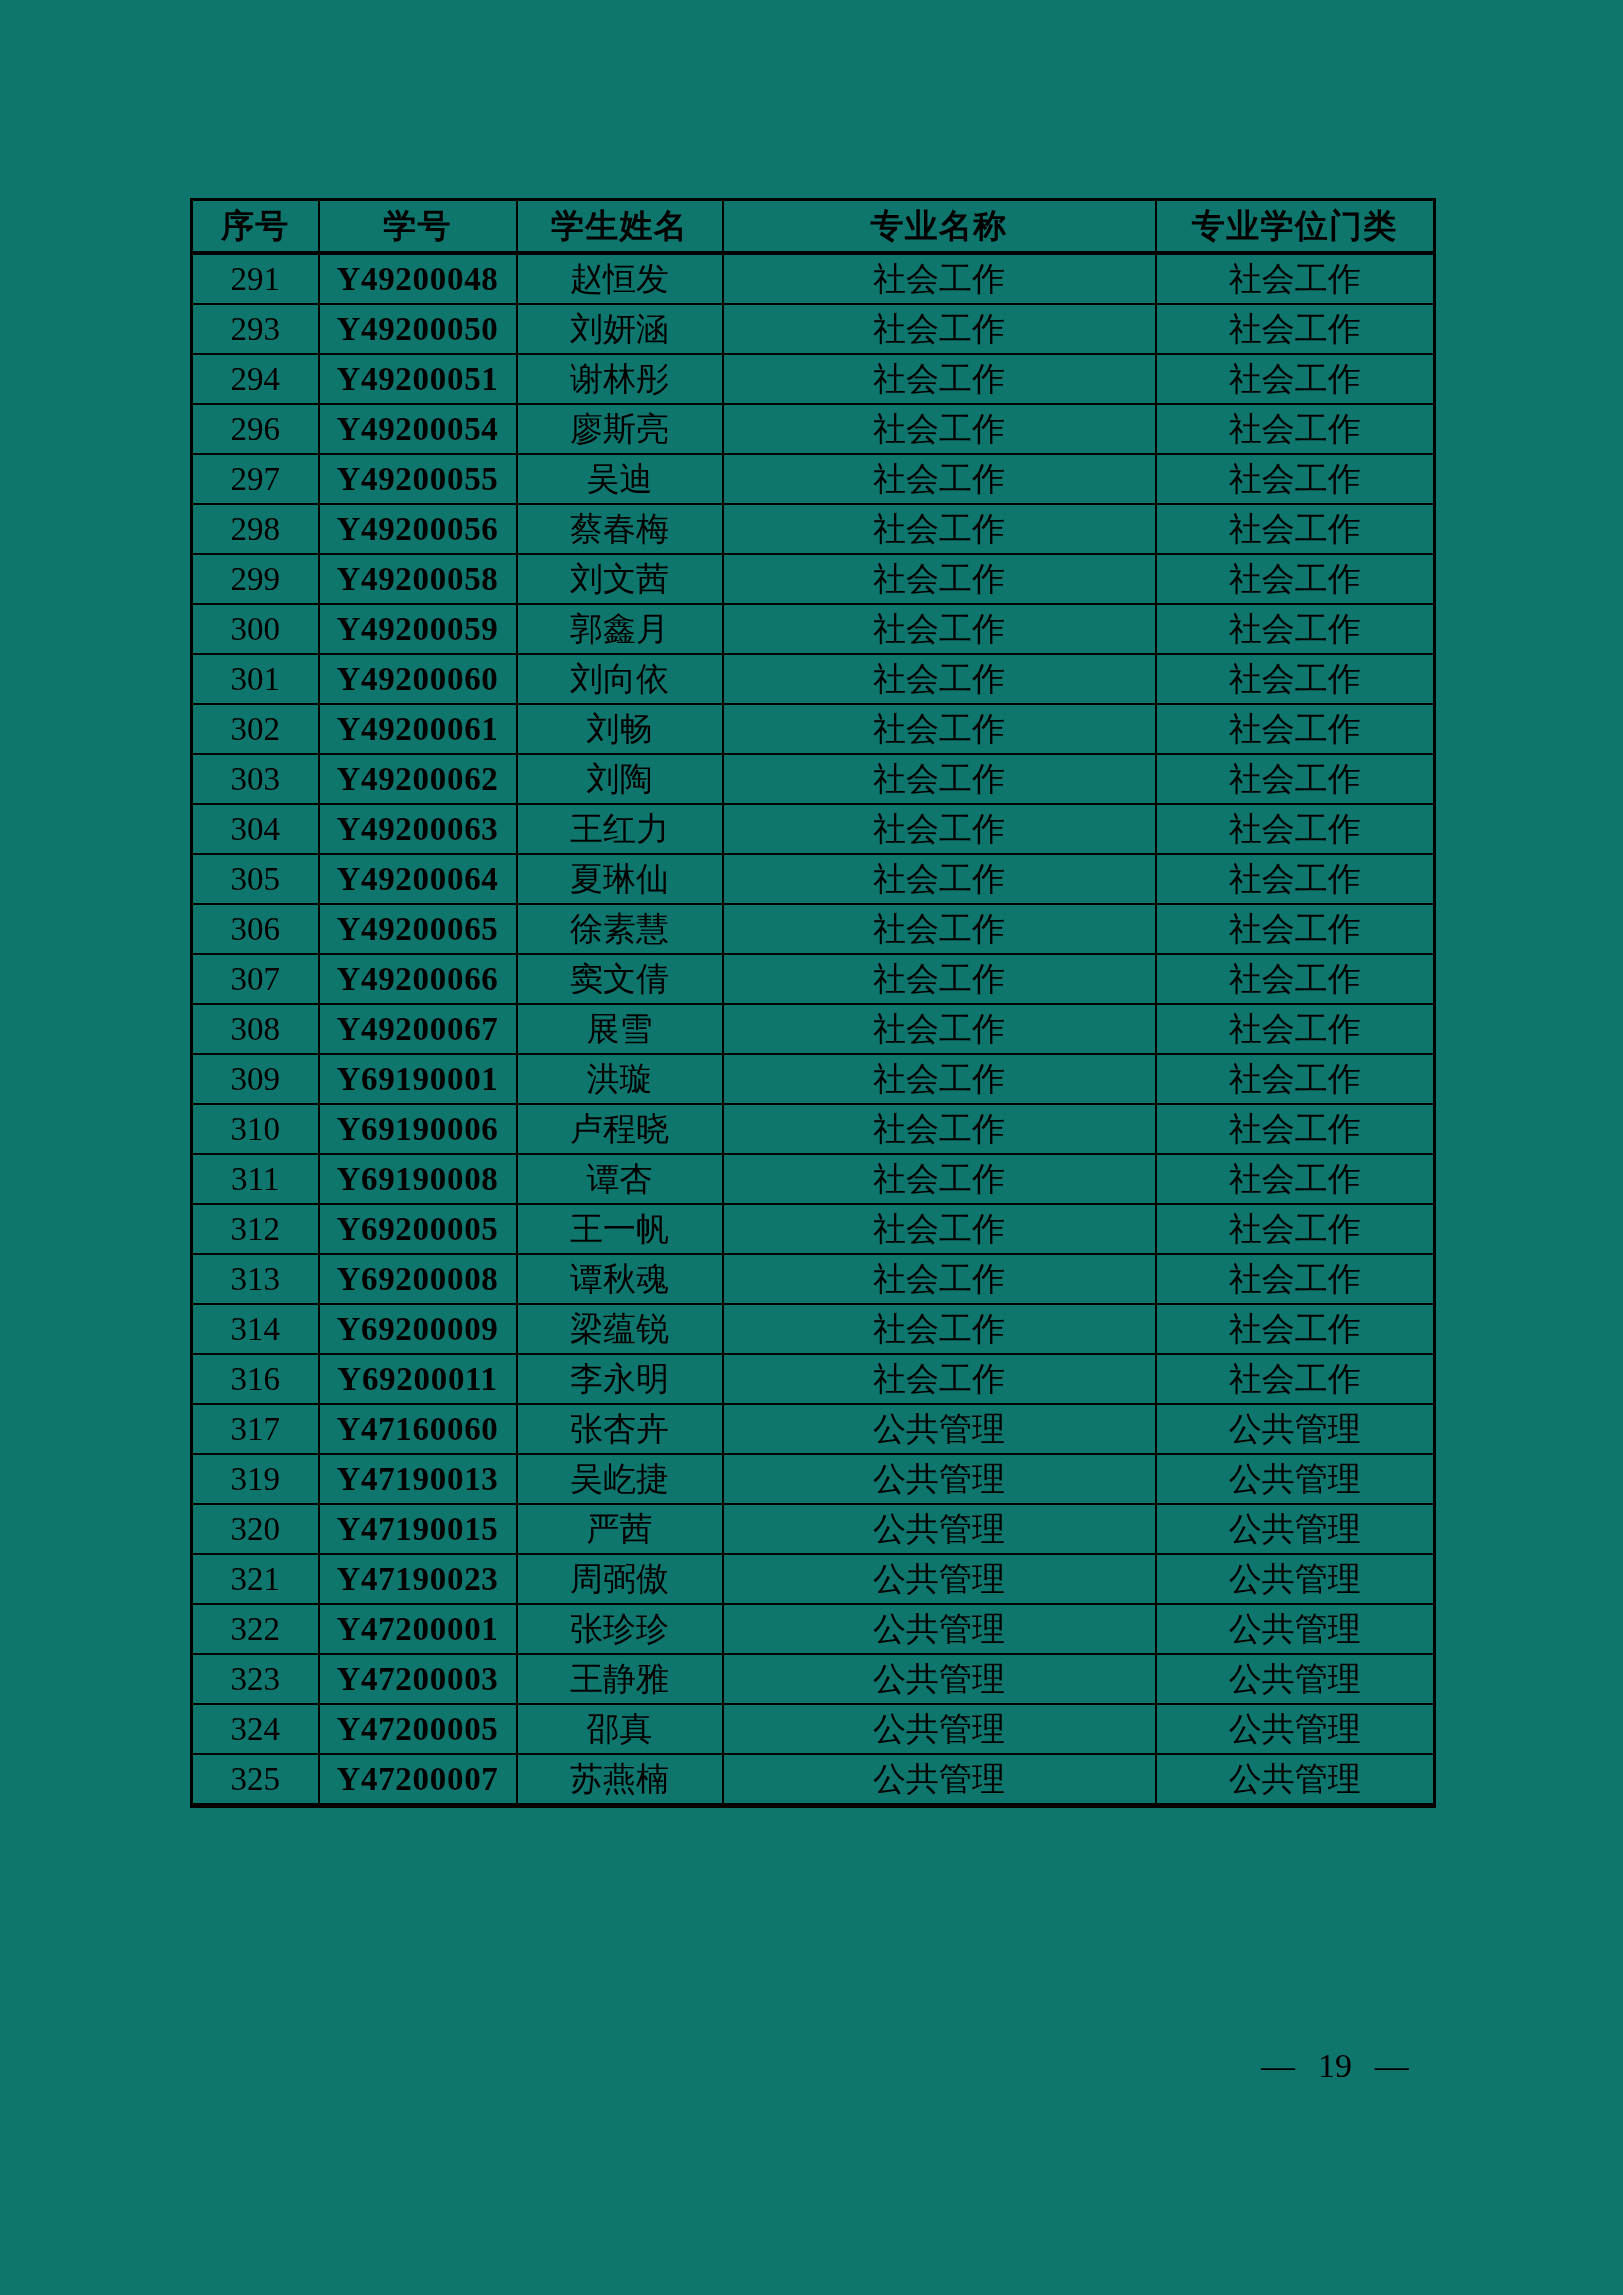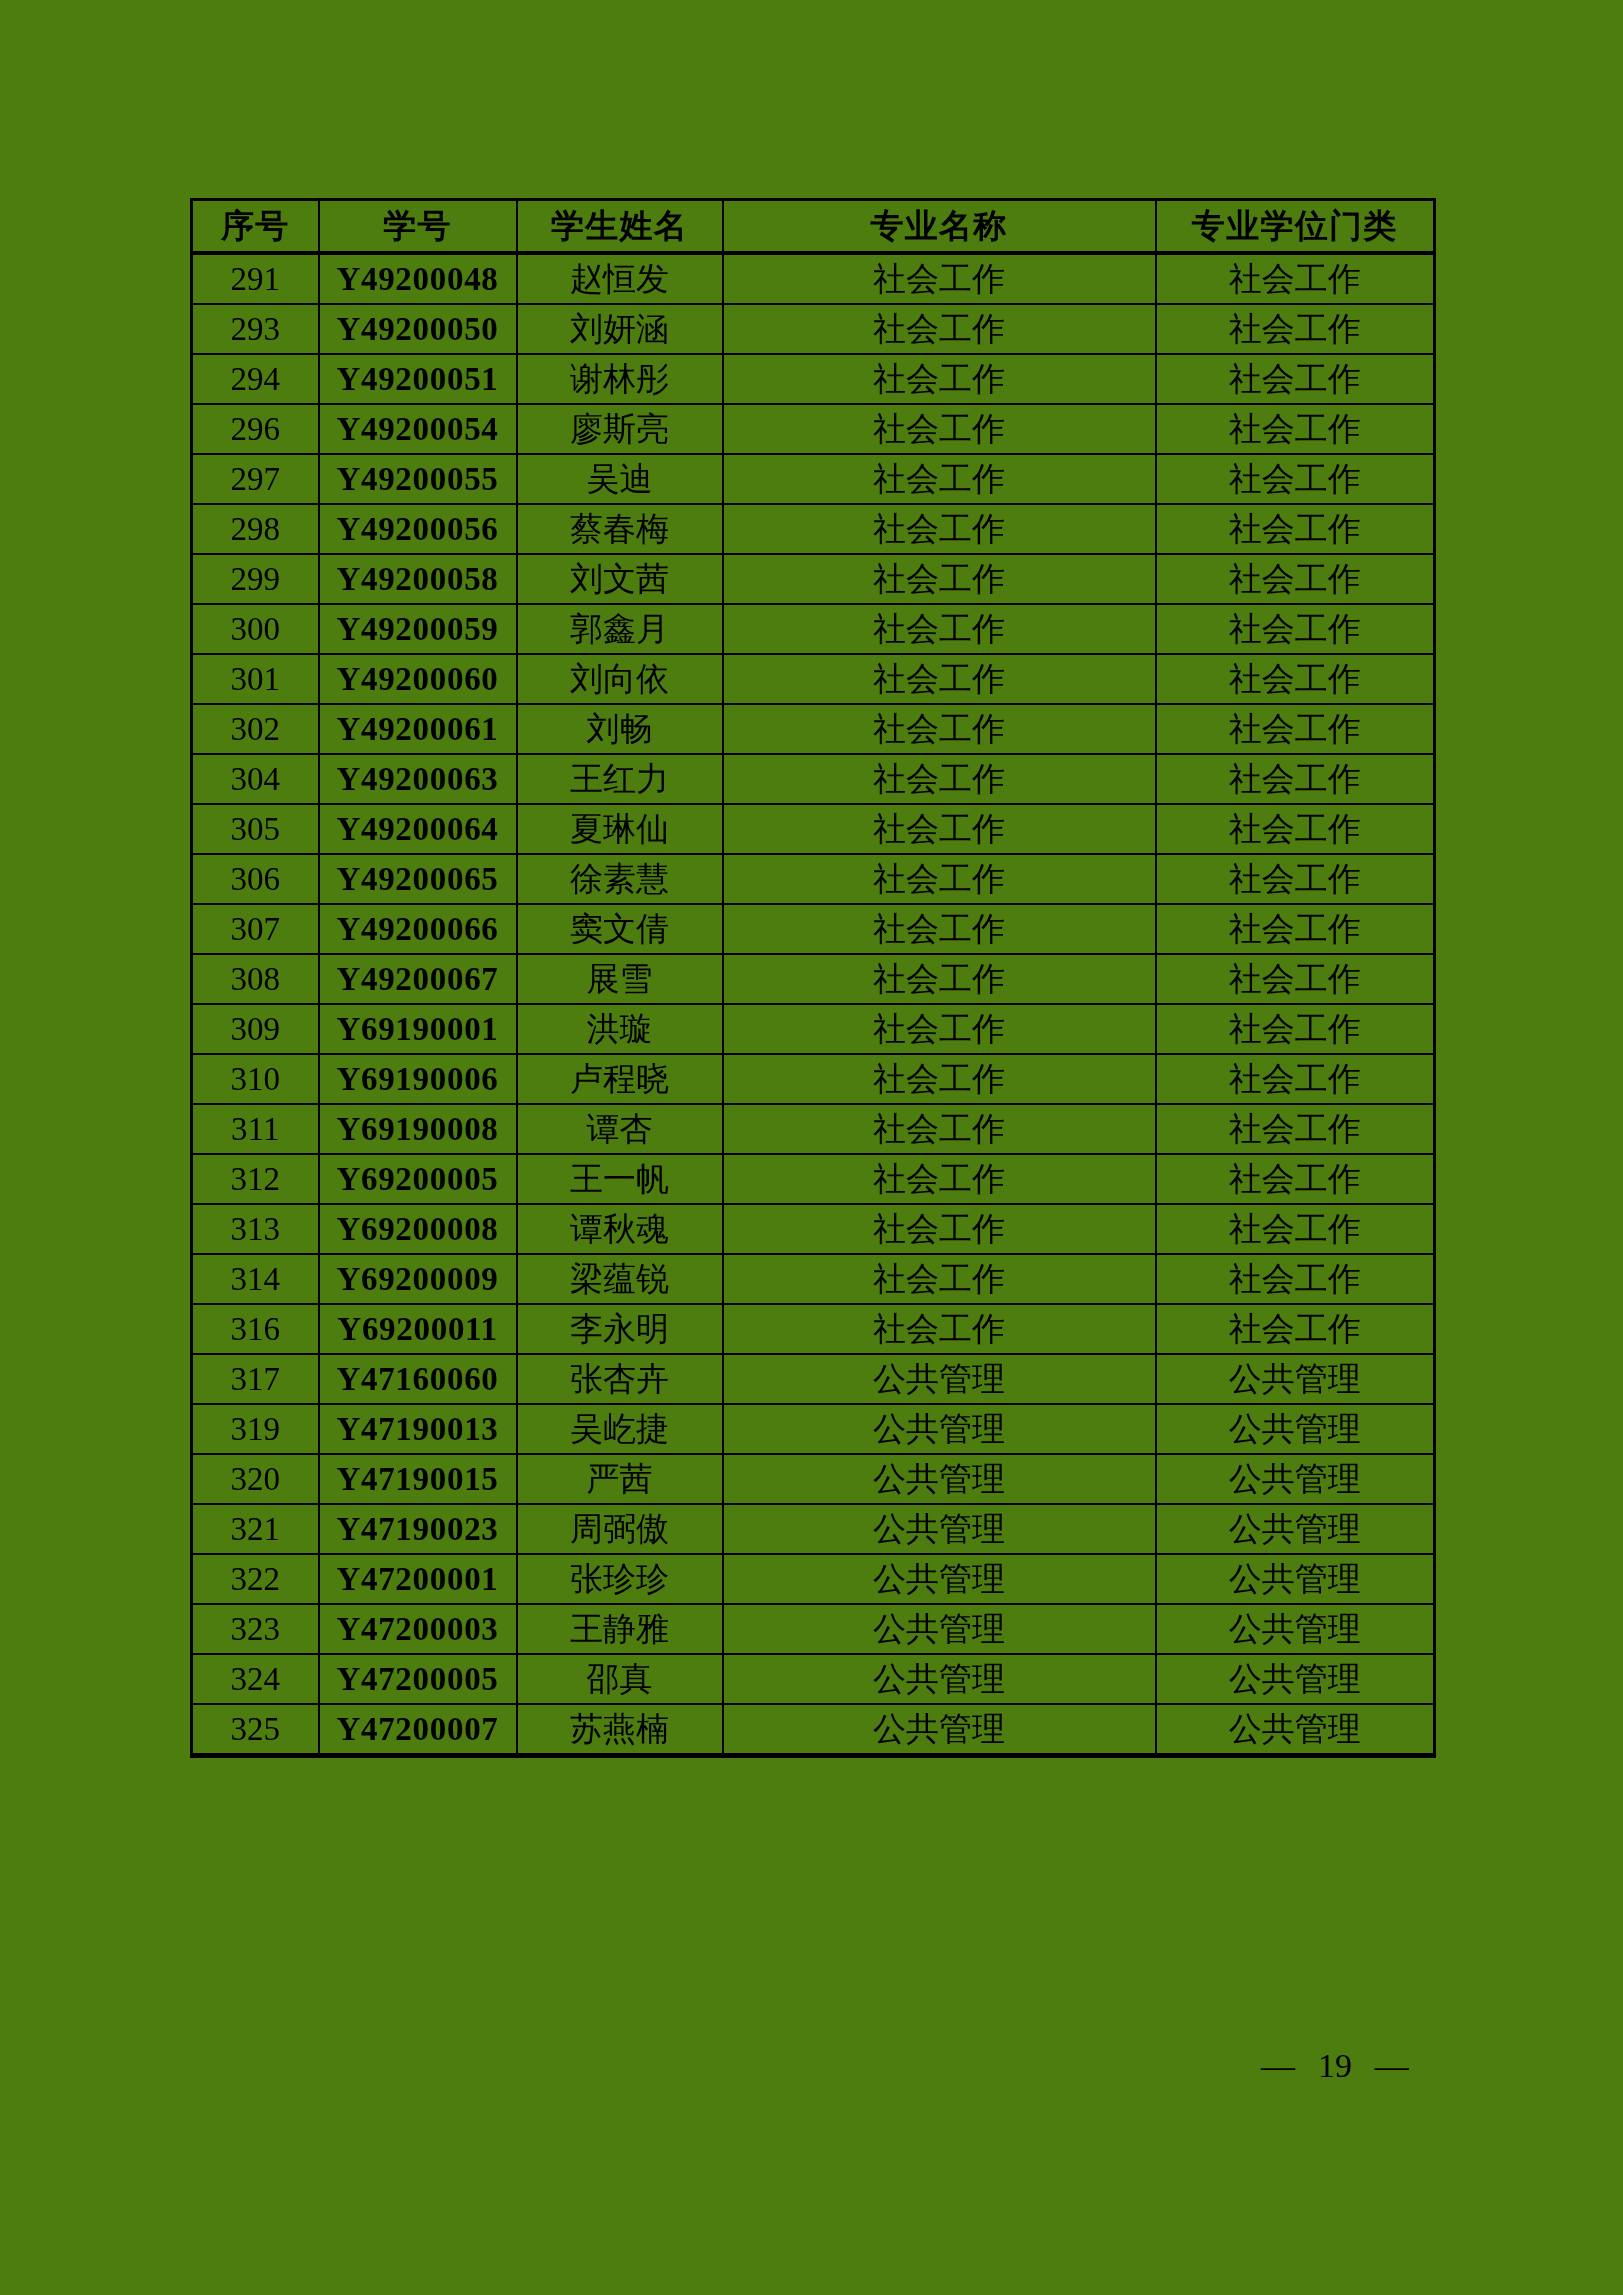--- a/index.html
+++ b/index.html
@@ -4,21 +4,21 @@
 <style>
   html, body {
     margin: 0;
     padding: 0;
     background: #888;
   }
   .page {
     position: relative;
     width: 1623px;
     height: 2295px;
-    background: #4d7c0f;
+    background: #0f766e;
     overflow: hidden;
     font-family: "Liberation Serif", "DejaVu Serif", serif;
     color: #000;
   }
   table.roster {
     position: absolute;
     left: 190px;
     top: 198px;
     width: 1243px;
     border-collapse: collapse;
@@ -157,20 +157,27 @@
         <td class="cell-degree">社会工作</td>
       </tr>
         <tr>
         <td class="cell-serial">302</td>
         <td class="cell-student-id">Y49200061</td>
         <td class="cell-name">刘畅</td>
         <td class="cell-major">社会工作</td>
         <td class="cell-degree">社会工作</td>
       </tr>
         <tr>
+        <td class="cell-serial">303</td>
+        <td class="cell-student-id">Y49200062</td>
+        <td class="cell-name">刘陶</td>
+        <td class="cell-major">社会工作</td>
+        <td class="cell-degree">社会工作</td>
+      </tr>
+        <tr>
         <td class="cell-serial">304</td>
         <td class="cell-student-id">Y49200063</td>
         <td class="cell-name">王红力</td>
         <td class="cell-major">社会工作</td>
         <td class="cell-degree">社会工作</td>
       </tr>
         <tr>
         <td class="cell-serial">305</td>
         <td class="cell-student-id">Y49200064</td>
         <td class="cell-name">夏琳仙</td>

